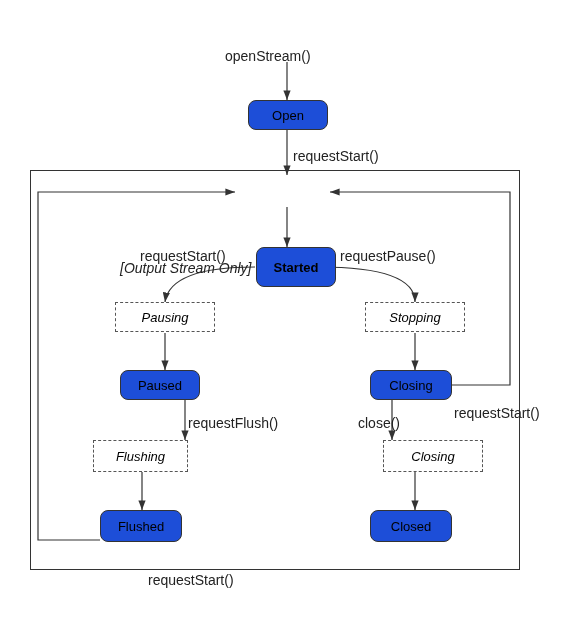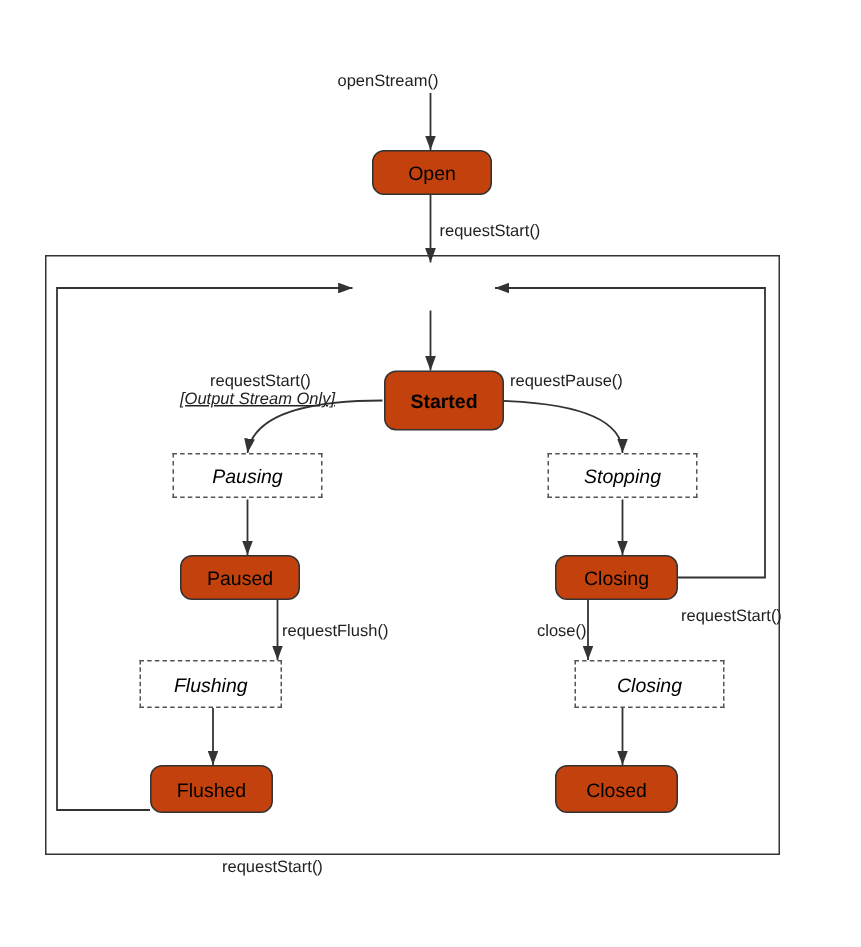--- a/index.html
+++ b/index.html
@@ -19,37 +19,37 @@
     }
     svg {
       position: absolute;
       top: 0; left: 0;
       width: 574px;
       height: 631px;
     }
     .state-box {
       position: absolute;
       border: 1.5px solid #333;
-      background: #c2410c;
+      background: #1d4ed8;
       display: flex;
       align-items: center;
       justify-content: center;
       font-size: 13px;
     }
     .state-box.rounded {
       border-radius: 8px;
     }
     .state-box.dashed {
       border: 1.5px dashed #555;
       font-style: italic;
       background: #fff;
     }
     .label {
       position: absolute;
-      font-size: 11px;
+      font-size: 14px;
       color: #222;
       white-space: nowrap;
     }
     .label.italic {
       font-style: italic;
     }
     .outer-box {
       position: absolute;
       border: 1.5px solid #333;
       background: transparent;
@@ -99,21 +99,21 @@
   </svg>
 
   <div class="outer-box" style="left:30px; top:170px; width:490px; height:400px;"></div>
 
   <div class="label" style="left:225px; top:48px;">openStream()</div>
 
   <div class="label" style="left:293px; top:148px;">requestStart()</div>
 
   <div class="label" style="left:140px; top:248px;">requestStart()</div>
 
-  <div class="label italic" style="left:120px; top:260px;text-decoration:underline;">[Output Stream Only]</div>
+  <div class="label italic" style="left:120px; top:260px;">[Output Stream Only]</div>
 
   <div class="label" style="left:340px; top:248px;">requestPause()</div>
 
   <div class="label" style="left:188px; top:415px;">requestFlush()</div>
 
   <div class="label" style="left:358px; top:415px;">close()</div>
 
   <div class="label" style="left:454px; top:405px;">requestStart()</div>
 
   <div class="label" style="left:148px; top:572px;">requestStart()</div>

